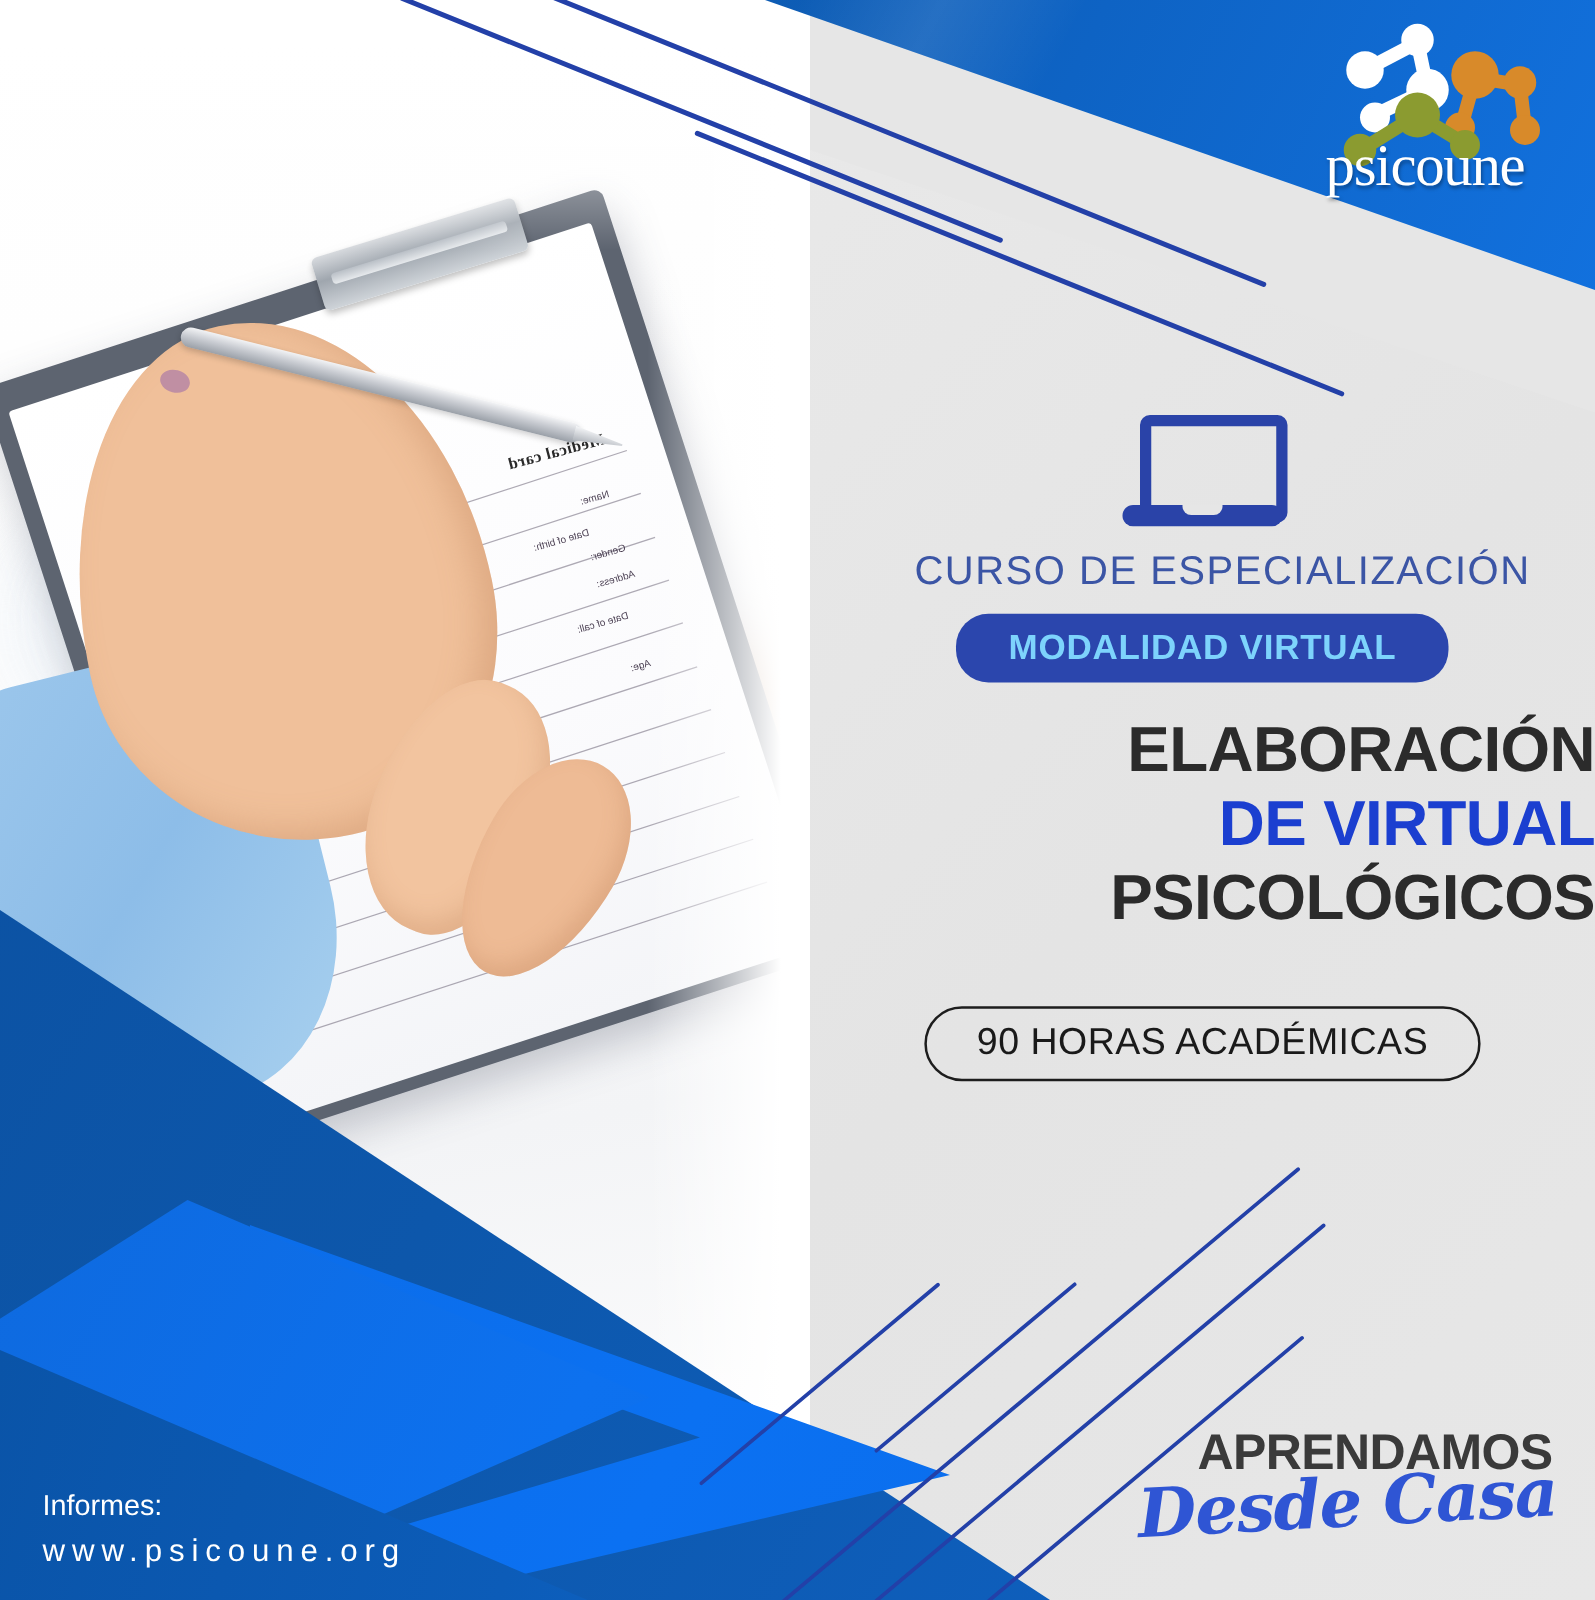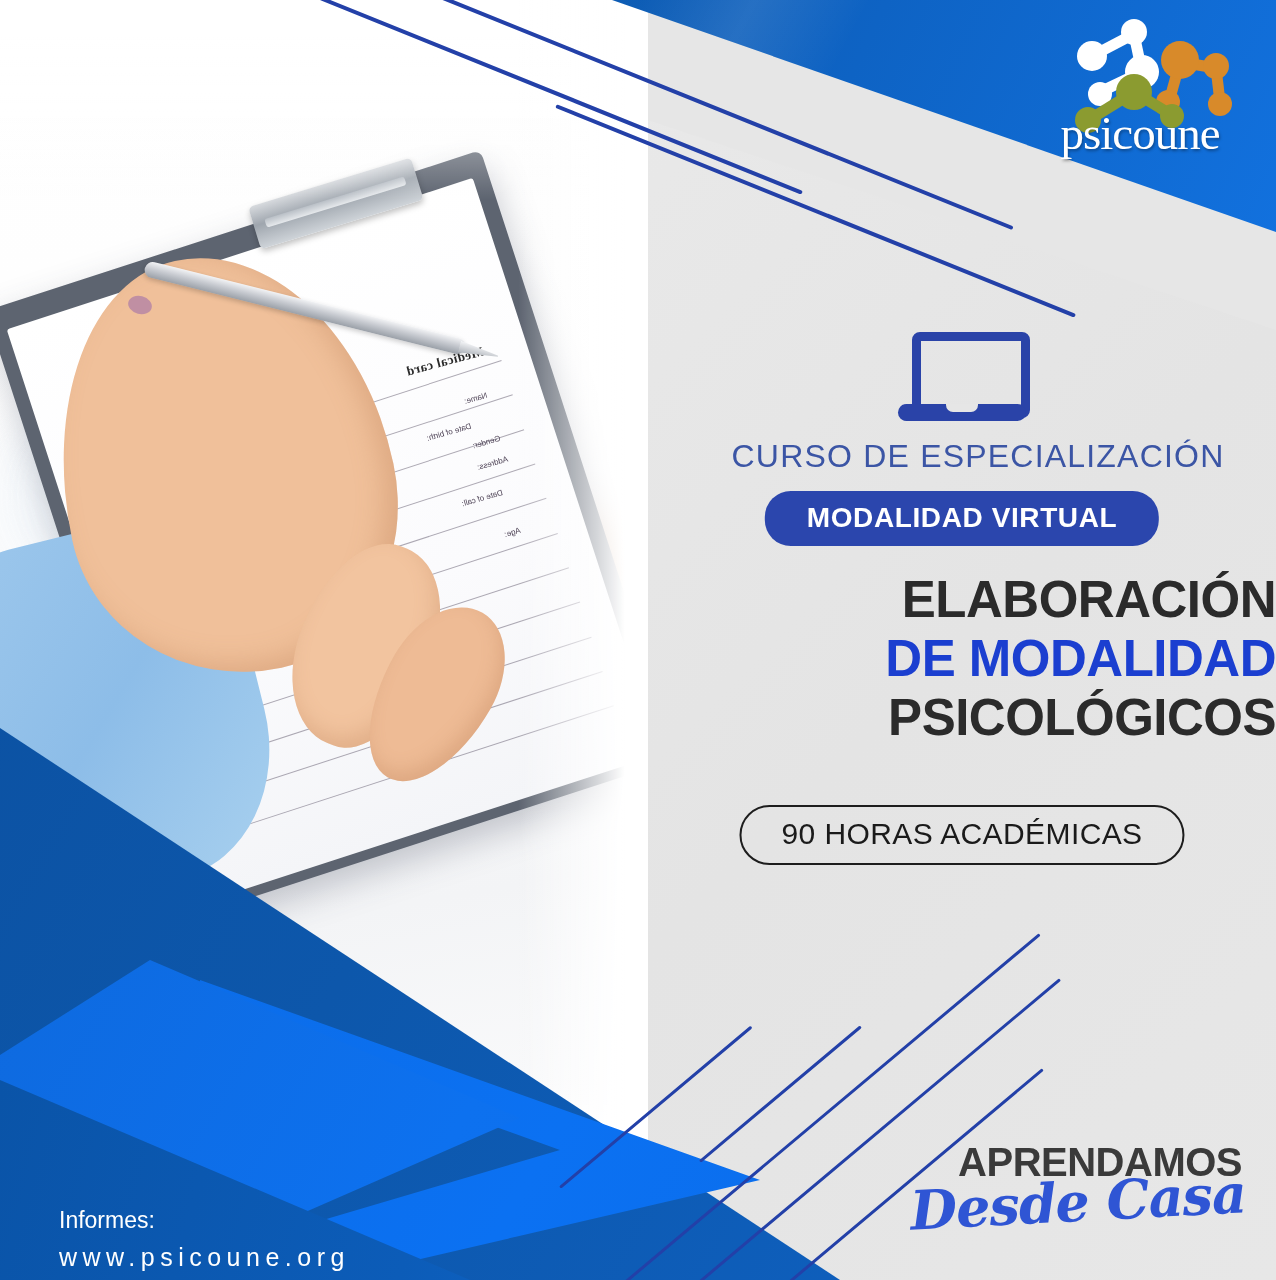--- a/index.html
+++ b/index.html
@@ -212,21 +212,21 @@
 
   .kicker{
     position:absolute;left:0;top:438px;width:628px;text-align:center;
     font-size:32px;font-weight:300;color:#3b55a5;letter-spacing:1.2px;
     white-space:nowrap;
     margin-left:16px;
   }
 
   .pill-virtual{
     position:absolute;left:50%;top:491px;transform:translateX(-50%);
-    background:#2b46ad;color:#ffffff;
+    background:#2b46ad;color:#7dd3fc;
     padding:11px 42px 12px;border-radius:26px;
     font-size:28px;font-weight:700;letter-spacing:.6px;white-space:nowrap;
   }
 
   .title{
     position:absolute;left:0;top:570px;width:628px;text-align:right;
     font-size:51px;font-weight:800;letter-spacing:-.5px;line-height:1.16;
   }
   .title .l1,.title .l3{color:#2b2b2b;display:block;}
   .title .l2{color:#1b3fd0;display:block;}
@@ -249,21 +249,21 @@
   .slogan-script{
     position:absolute;right:0px;top:30px;
     font-family:"DejaVu Serif",serif;
     font-style:italic;font-weight:700;
     font-size:54px;color:#2f55d4;letter-spacing:-1px;
     white-space:nowrap;
     transform:rotate(-3deg);
   }
 
   
-  .contact{position:absolute;left:34px;bottom:8px;width:430px;color:#ffffff;margin-left:25px;}
+  .contact{position:absolute;left:34px;bottom:24px;width:430px;color:#ffffff;}
   .informes{font-size:23px;font-weight:400;margin-bottom:9px;}
   .phones{display:flex;align-items:center;gap:12px;margin-bottom:12px;}
   .phone-icon{width:26px;height:26px;flex:none;}
   .phone-num{font-size:30px;font-weight:800;letter-spacing:.2px;white-space:nowrap;}
   .website{font-size:25px;font-weight:300;letter-spacing:5.5px;white-space:nowrap;}
 </style>
 </head>
 <body>
 
 <div class="poster">
@@ -371,21 +371,21 @@
         <span class="laptop-notch"></span>
       </span>
     </div>
 
     <div class="kicker">CURSO DE ESPECIALIZACIÓN</div>
 
     <div class="pill-virtual">MODALIDAD VIRTUAL</div>
 
     <div class="title">
       <span class="l1">ELABORACIÓN</span>
-      <span class="l2">DE MODALIDAD</span>
+      <span class="l2">DE VIRTUAL</span>
       <span class="l3">PSICOLÓGICOS</span>
     </div>
 
     <div class="pill-hours">90 HORAS ACADÉMICAS</div>
 
     <div class="slogan">
       <div class="slogan-top">APRENDAMOS</div>
       <div class="slogan-script">Desde Casa</div>
     </div>
   </div>

